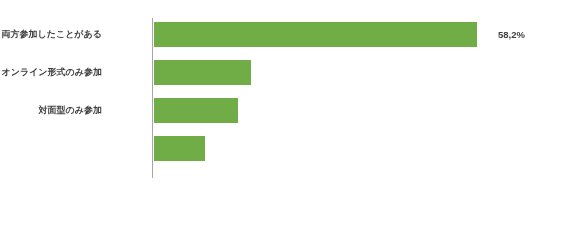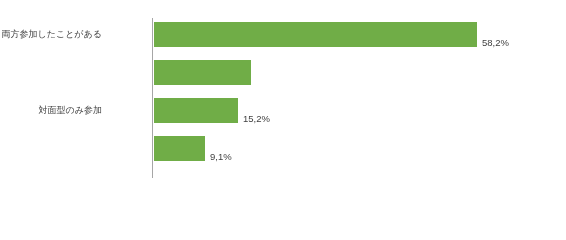--- a/index.html
+++ b/index.html
@@ -27,20 +27,21 @@
     top: 18px;
     width: 1px;
     height: 160px;
     background: #a6a6a6;
   }
   .bar-row {
     position: absolute;
     left: 0;
     width: 520px;
     height: 25px;
+    font-weight: bold;
   }
   .cat-label {
     position: absolute;
     right: 418px;           
     top: 0;
     height: 25px;
     line-height: 25px;
     text-align: right;
     white-space: nowrap;
     font-size: 9px;
@@ -52,58 +53,57 @@
     left: 154px;
     top: 0;
     height: 25px;
   }
   .bar-fill {
     height: 25px;
     background: #70ad47;
   }
   .value-label {
     position: absolute;
-    top: 8px;
+    top: 0;
     height: 25px;
     line-height: 25px;
     white-space: nowrap;
     font-size: 9.5px;
     color: #3f3f3f;
-    padding-left: 5px;
+    padding-left: 21px;
   }
 </style>
 </head>
 <body>
 
 <div id="chart-root" style="background: rgb(255, 255, 255);">
 
   <div id="axis-line" style="background: rgb(166, 166, 166);"></div>
 
   <div class="bar-row" id="row-0" style="top: 22px;">
     <div class="cat-label" style="color: rgb(63, 63, 63);">両方参加したことがある</div>
     <div class="bar-track">
       <div class="bar-fill" id="fill-0" style="width: 323px; background: rgb(112, 173, 71);"></div>
     </div>
     <div class="value-label" id="val-0" style="left: 477px; color: rgb(63, 63, 63);">58,2%</div>
   </div>
 
   <div class="bar-row" id="row-1" style="top: 60px;">
+    <div class="cat-label" style="color: rgb(63, 63, 63);">オンライン形式のみ参加</div>
     <div class="bar-track">
       <div class="bar-fill" id="fill-1" style="width: 97px; background: rgb(112, 173, 71);"></div>
     </div>
   </div>
 
   <div class="bar-row" id="row-2" style="top: 98px;">
     <div class="cat-label" style="color: rgb(63, 63, 63); text-align: center;">対面型のみ参加</div>
     <div class="bar-track">
       <div class="bar-fill" id="fill-2" style="width: 84px; background: rgb(112, 173, 71);"></div>
     </div>
-    <div class="value-label" id="val-2" style="left: 238px; color: rgb(63, 63, 63);">15,2%</div>
   </div>
 
   <div class="bar-row" id="row-3" style="top: 136px;">
     <div class="bar-track">
       <div class="bar-fill" id="fill-3" style="width: 51px; background: rgb(112, 173, 71);"></div>
     </div>
-    <div class="value-label" id="val-3" style="left: 205px; color: rgb(63, 63, 63);">9,1%</div>
   </div>
 
 </div>
 
 </body></html>

